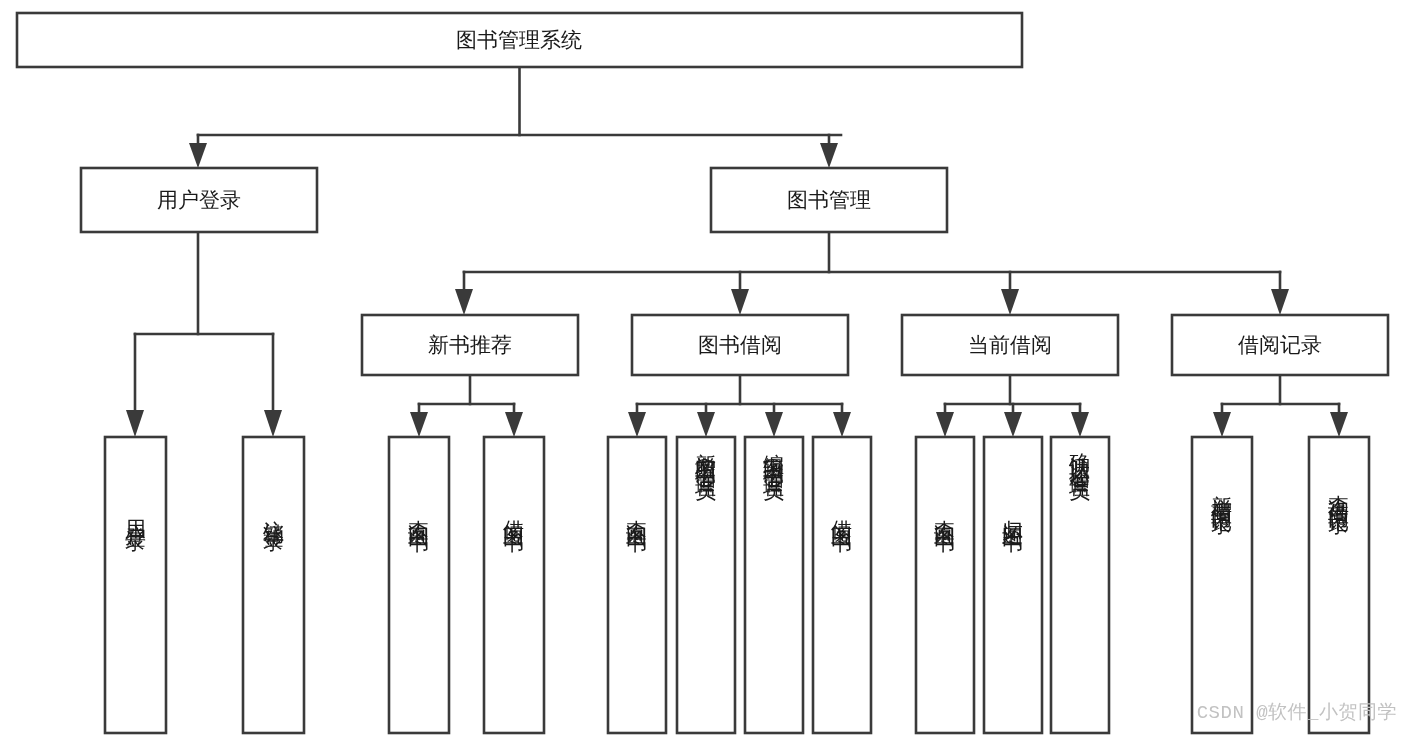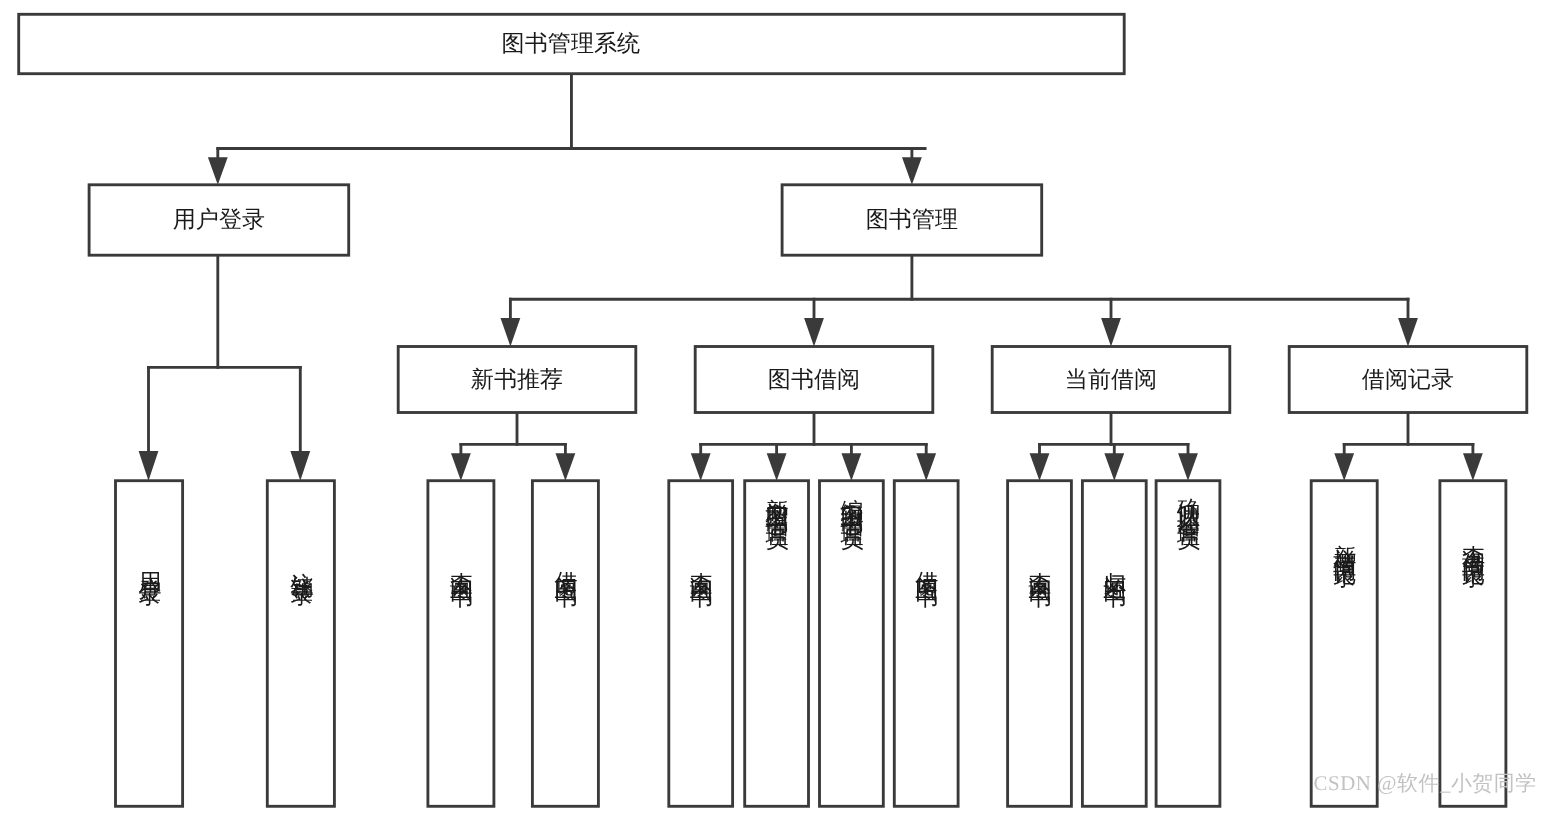--- a/index.html
+++ b/index.html
@@ -52,21 +52,21 @@
   .node-label-v {
     font-family: "Liberation Sans", sans-serif;
     font-size: 21px;
     fill: #1a1a1a;
     text-anchor: middle;
   }
   .watermark {
     position: absolute;
     right: 8px;
     bottom: 3px;
-    font-family: Liberation Serif, serif;
+    font-family: Liberation Mono, monospace;
     font-size: 19px;
     color: #c2c2c2;
     white-space: nowrap;
     letter-spacing: 0.5px;
     pointer-events: none;
   }
 </style>
 </head>
 <body>
 

